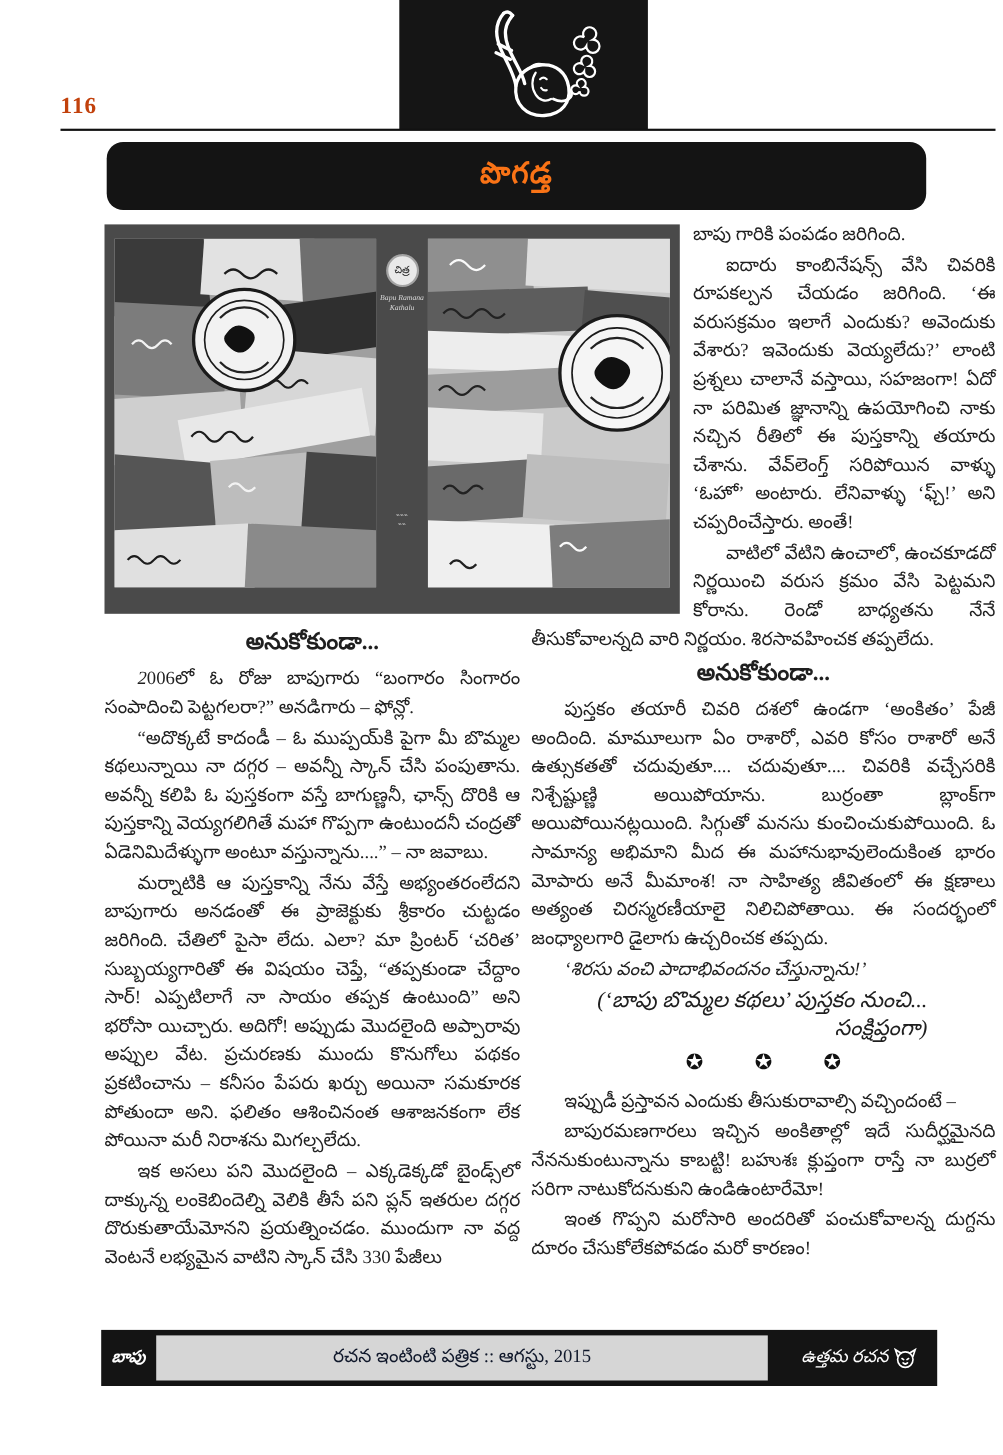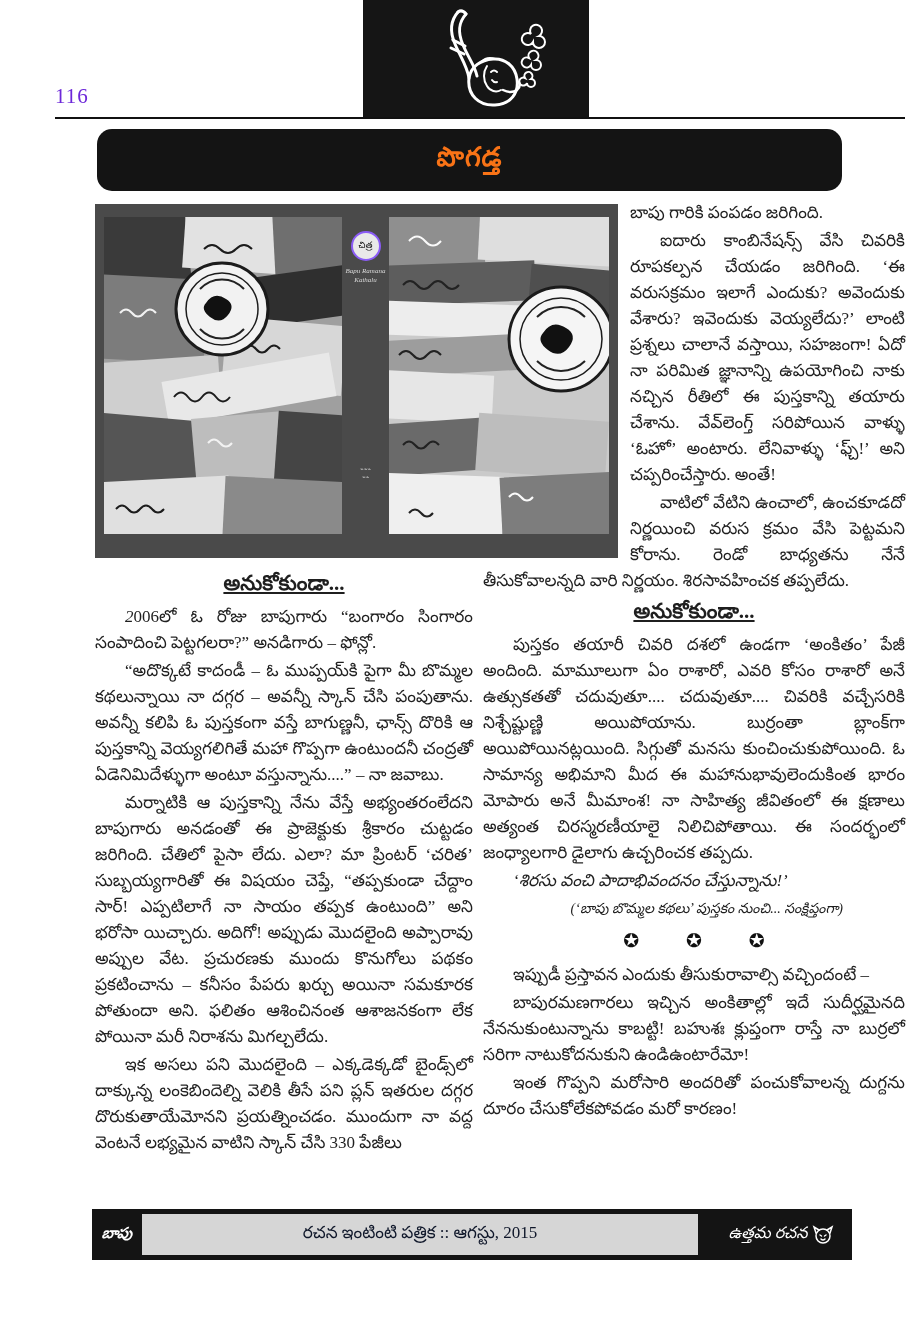--- a/index.html
+++ b/index.html
@@ -3,49 +3,49 @@
 <meta charset="utf-8">
 <style>
   html,body{margin:0;padding:0;background:#888;}
   .page{
     position:relative;width:912px;height:1323px;background:#ffffff;
     font-family:"Liberation Serif","DejaVu Serif",serif;color:#1f1f1f;
     overflow:hidden;margin:0 auto;
   }
   
   .masthead-box{position:absolute;left:363px;top:0;width:226px;height:118px;background:#151515;}
-  .page-number{position:absolute;left:55px;top:84px;font-size:21px;letter-spacing:1px;color:#6d28d9;}
+  .page-number{position:absolute;left:55px;top:84px;font-size:21px;letter-spacing:1px;color:#c2410c;font-weight:bold;}
   .top-rule{position:absolute;left:55px;top:117px;width:850px;height:2px;background:#111;}
   .title-bar{
     position:absolute;left:97px;top:129px;width:745px;height:62px;background:#141414;
     border-radius:15px;display:flex;align-items:center;justify-content:center;
   }
   .title-bar .title{color:#f97316;font-size:27px;font-weight:bold;letter-spacing:1px;}
   
   .covers{position:absolute;left:95px;top:204px;width:523px;height:354px;background:#4a4a4a;}
   .cover{position:absolute;top:13px;height:317px;overflow:hidden;}
   .cover.left{left:9px;width:238px;background:#9a9a9a;}
   .cover.right{left:294px;width:220px;background:#c4c4c4;}
   .spine{position:absolute;left:247px;top:13px;width:47px;height:317px;text-align:center;}
-  .spine-seal{width:26px;height:26px;border-radius:50%;background:#e9e9e9;border:2px solid #8b5cf6;
+  .spine-seal{width:26px;height:26px;border-radius:50%;background:#e9e9e9;border:2px solid #a3a3a3;
     margin:14px auto 6px auto;display:flex;align-items:center;justify-content:center;
     font-size:9px;color:#111;}
   .spine-text{font-size:7px;line-height:9px;color:#d9d9d9;font-style:italic;}
   .spine-pub{margin-top:180px;font-size:6px;line-height:8px;color:#cfcfcf;}
   
   .col{position:absolute;text-align:justify;font-size:17px;line-height:26px;}
   .col-left{left:95px;top:566px;width:378px;}
   .col-right{left:483px;top:200px;width:422px;}
   .img-spacer{float:left;width:147px;height:362px;}
   .col p{margin:0 0 2px 0;text-indent:30px;}
   .col p.noindent{text-indent:0;}
-  .section-heading{font-weight:bold;font-size:21px;text-align:center;margin:4px 0 8px 0;text-indent:0;text-decoration:underline;}
+  .section-heading{font-weight:bold;font-size:21px;text-align:center;margin:4px 0 8px 0;text-indent:0;}
   .opens-italic::first-letter{font-style:italic;}
   .quote-line{font-style:italic;text-indent:22px;margin-top:6px;}
-  .quote-attrib{font-style:italic;text-align:right;padding-right:62px;text-indent:0;font-size:14px;}
+  .quote-attrib{font-style:italic;text-align:right;padding-right:62px;text-indent:0;font-size:20px;}
   .stars-row{text-align:center;font-size:19px;word-spacing:42px;margin:6px 0 8px 0;text-indent:0;color:#111;}
   .byline{text-align:right;padding-right:70px;font-weight:bold;text-indent:0;margin-top:8px;}
   
   .footer{position:absolute;left:92px;top:1209px;width:760px;height:51px;background:#141414;}
   .footer-gray{position:absolute;left:50px;top:5px;width:556px;height:41px;background:#d6d6d6;
     display:flex;align-items:center;justify-content:center;font-size:17px;color:#0f172a;}
   .footer-logo{position:absolute;left:0;top:0;width:50px;height:51px;display:flex;align-items:center;
     justify-content:center;color:#fff;font-style:italic;font-weight:bold;font-size:15px;
     transform:skewX(-8deg);}
   .footer-script{position:absolute;left:606px;top:0;width:166px;height:51px;display:flex;align-items:center;

